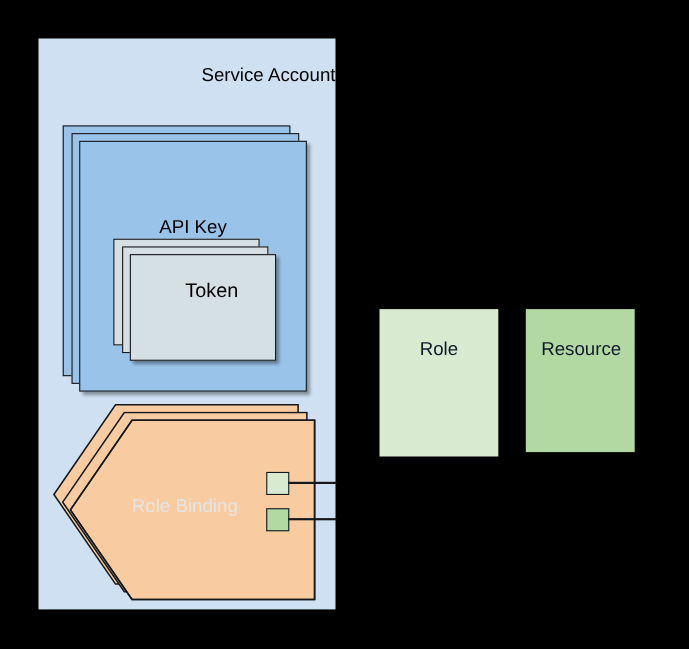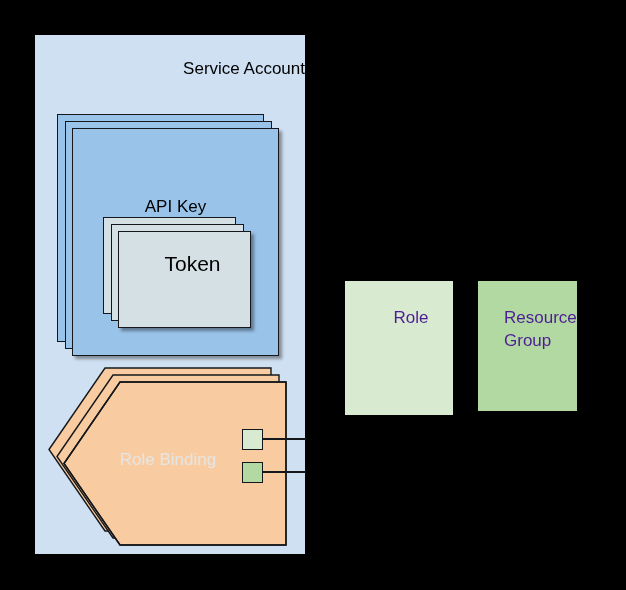--- a/index.html
+++ b/index.html
@@ -65,21 +65,21 @@
   
   .token-back2 { left: 103px; top: 217px; width: 133px; height: 97px; background: #d5e0e4; }
   .token-back1 { left: 111px; top: 224px; width: 133px; height: 97px; background: #d5e0e4; }
   .token-front { left: 118px; top: 231px; width: 133px; height: 97px; background: #d5e0e4; }
   .token-label {
     position: absolute;
     left: 118px;
     top: 254px;
     width: 149px;
     text-align: center;
-    font-size: 21px;
+    font-size: 18px;
     color: #000000;
     line-height: 20px;
   }
 
   
   .arrow-layer {
     position: absolute;
     width: 224px;
     height: 165px;
     overflow: visible;
@@ -133,26 +133,26 @@
   }
   .rg-box {
     left: 478px;
     top: 281px;
     width: 99px;
     height: 130px;
     background: #b2d9a2;
   }
   .green-label {
     position: absolute;
-    left: 12px;
+    left: 0;
     width: 100%;
     box-sizing: border-box;
     padding: 0 14px;
     font-size: 17px;
-    color: #4c1d95;
+    color: #0f172a;
     line-height: 23px;
   }
   .role-label { top: 25px; text-align: center; }
   .rg-label   { top: 25px; text-align: left; }
 </style>
 </head>
 <body>
 
 <div id="canvas">
 
@@ -193,17 +193,16 @@
   <div class="conn conn-role"></div>
   <div class="conn conn-rg"></div>
 
   <div class="green-box role-box">
     <div class="green-label role-label">Role</div>
   </div>
 
   <div class="green-box rg-box">
     <div class="green-label rg-label">
       <div>Resource</div>
-      <div>Group</div>
     </div>
   </div>
 
 </div>
 
 </body></html>

